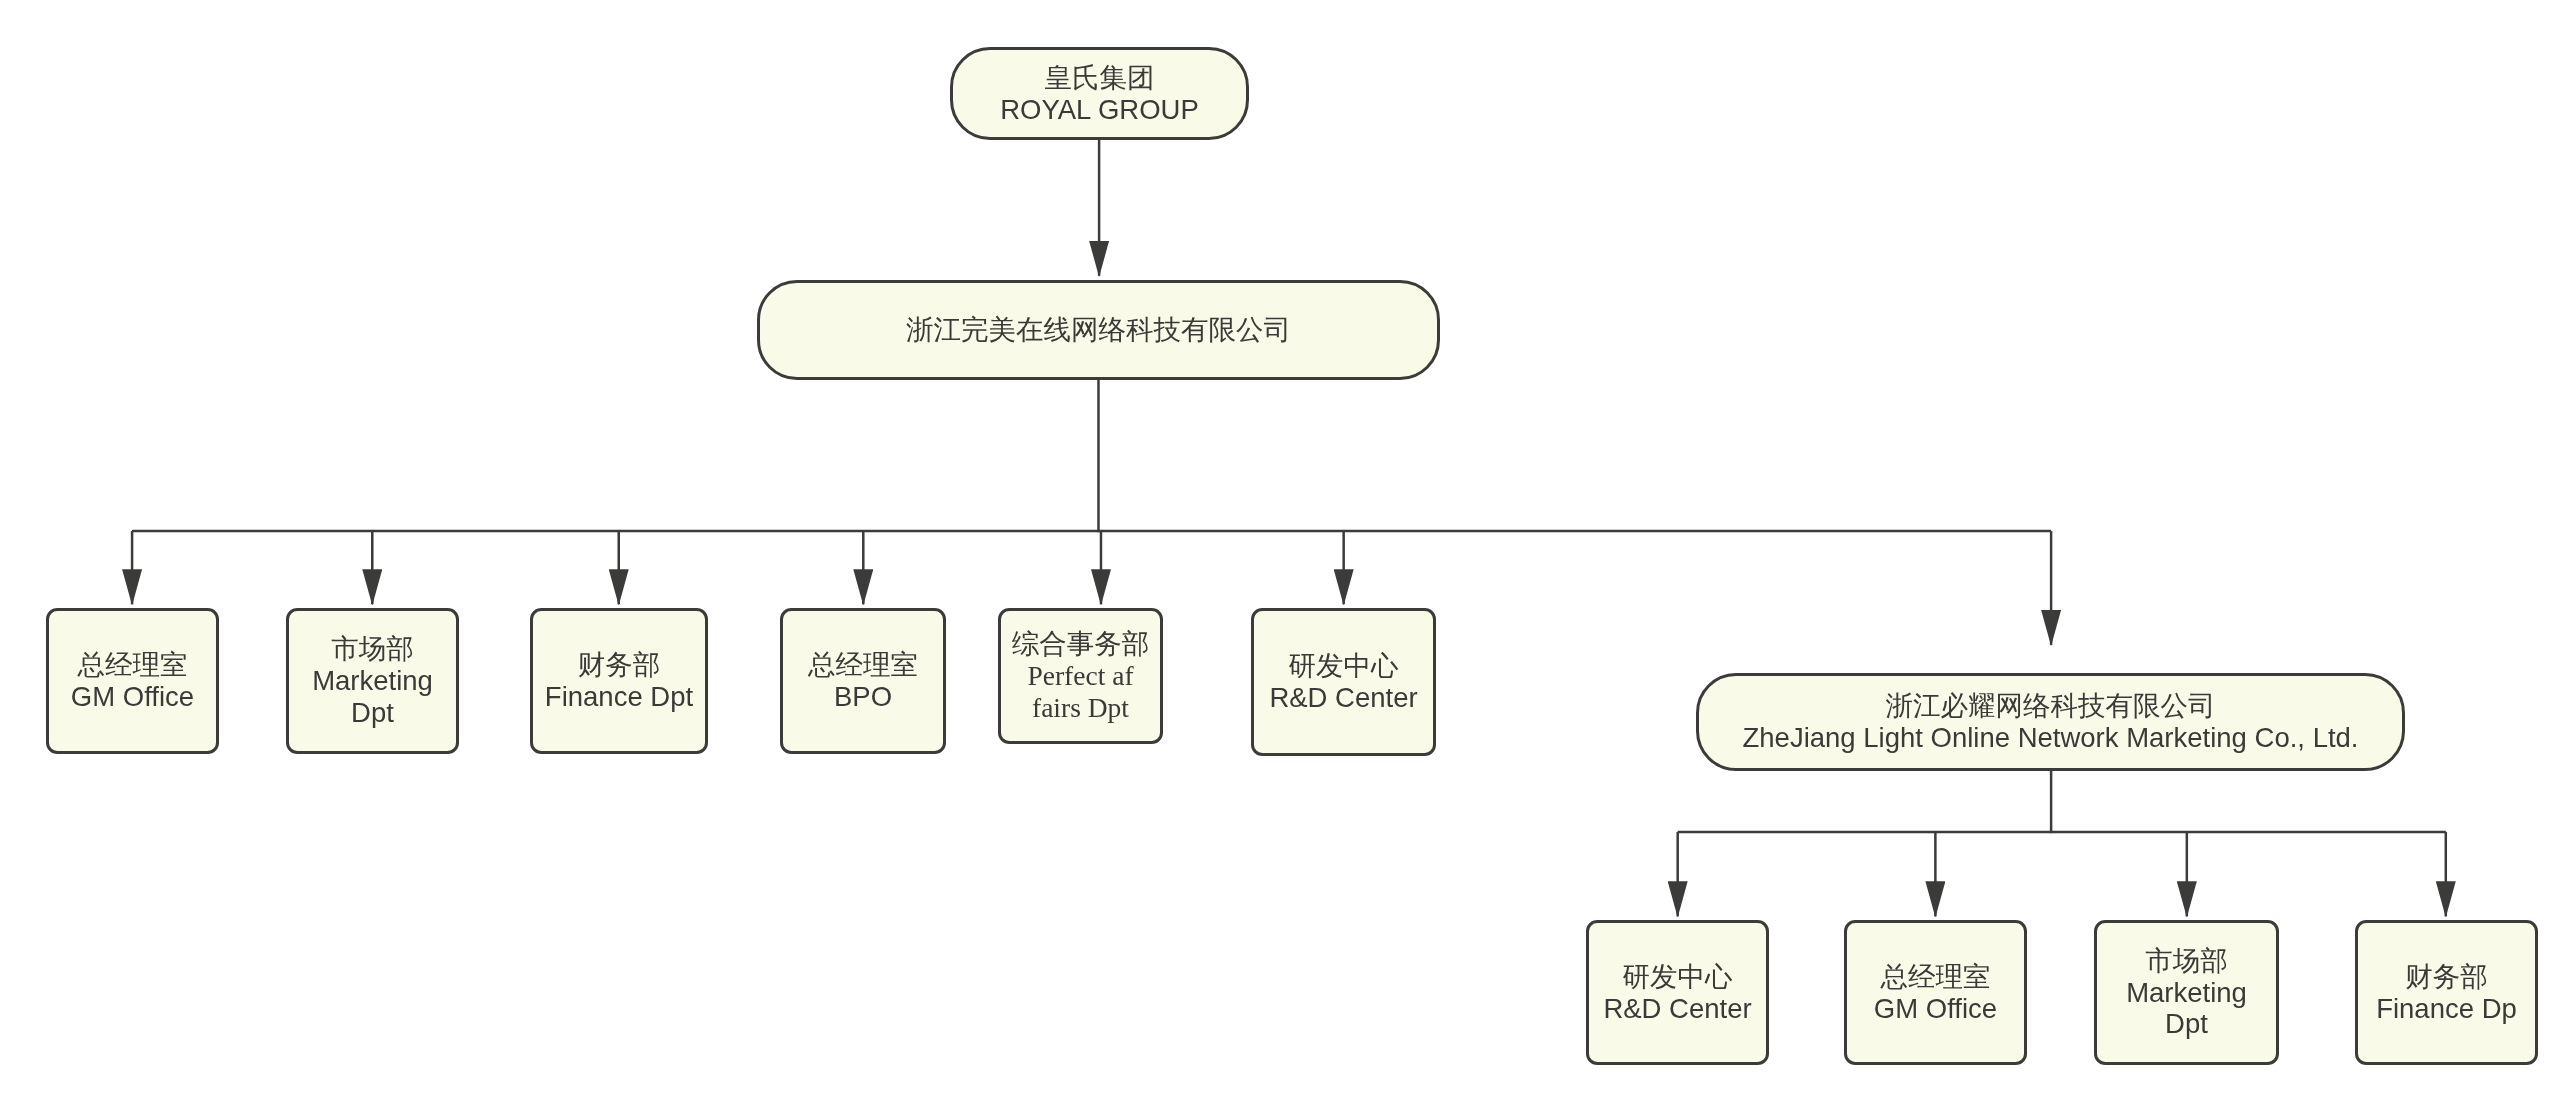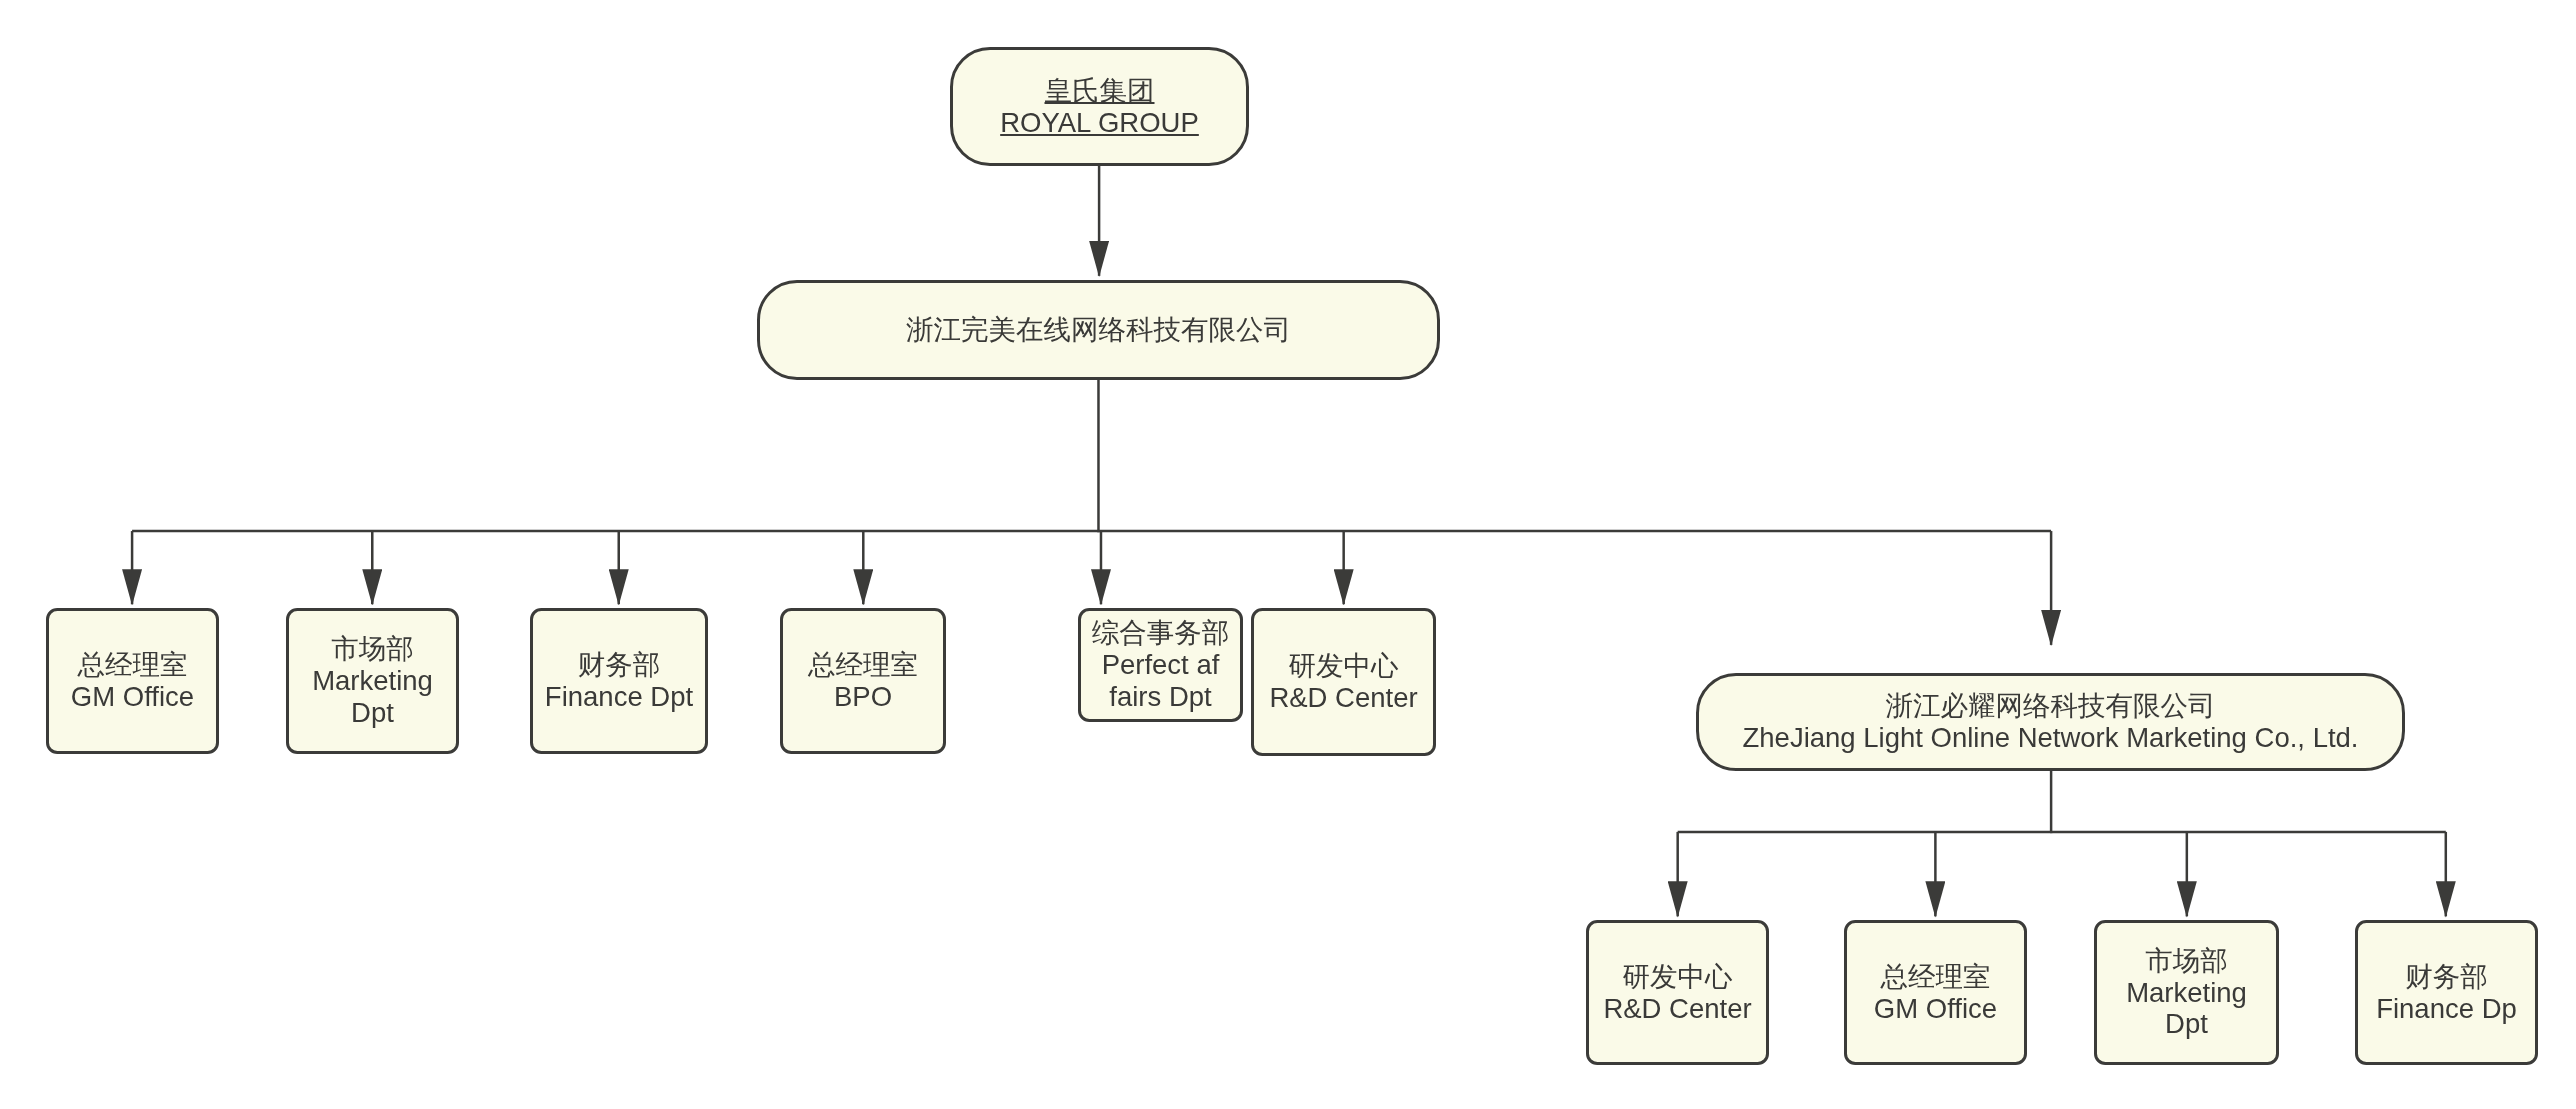--- a/index.html
+++ b/index.html
@@ -69,21 +69,21 @@
 
       <path d="M2682 1330 H 3910"></path>
 
       <path d="M2682 1330 V 1465" marker-end="url(#arrow)"></path>
       <path d="M3094 1330 V 1465" marker-end="url(#arrow)"></path>
       <path d="M3496 1330 V 1465" marker-end="url(#arrow)"></path>
       <path d="M3910 1330 V 1465" marker-end="url(#arrow)"></path>
     </g>
   </svg>
 
-  <div class="node pill" style="left:950px; top:47px; width:299px; height:119px;text-decoration:underline;">
+  <div class="node pill" style="left:950px; top:47px; width:299px; height:93px;">
     <span class="zh">皇氏集团</span>
     <span class="en">ROYAL GROUP</span>
   </div>
 
   <div class="node pill" style="left:757px; top:280px; width:683px; height:100px;">
     <span class="zh">浙江完美在线网络科技有限公司</span>
   </div>
 
   <div class="node rect" style="left:46px; top:608px; width:173px; height:146px;">
     <span class="zh">总经理室</span>
@@ -99,21 +99,21 @@
   <div class="node rect" style="left:530px; top:608px; width:178px; height:146px;">
     <span class="zh">财务部</span>
     <span class="en">Finance Dpt</span>
   </div>
 
   <div class="node rect" style="left:780px; top:608px; width:166px; height:146px;">
     <span class="zh">总经理室</span>
     <span class="en">BPO</span>
   </div>
 
-  <div class="node rect" style="left:1078px; top:608px; width:165px; height:114px;">
+  <div class="node rect" style="left:998px; top:608px; width:165px; height:136px;font-family:Liberation Serif, serif;">
     <span class="zh">综合事务部</span>
     <span class="en">Perfect af
 fairs Dpt</span>
   </div>
 
   <div class="node rect" style="left:1251px; top:608px; width:185px; height:148px;">
     <span class="zh">研发中心</span>
     <span class="en">R&amp;D Center</span>
   </div>
 

